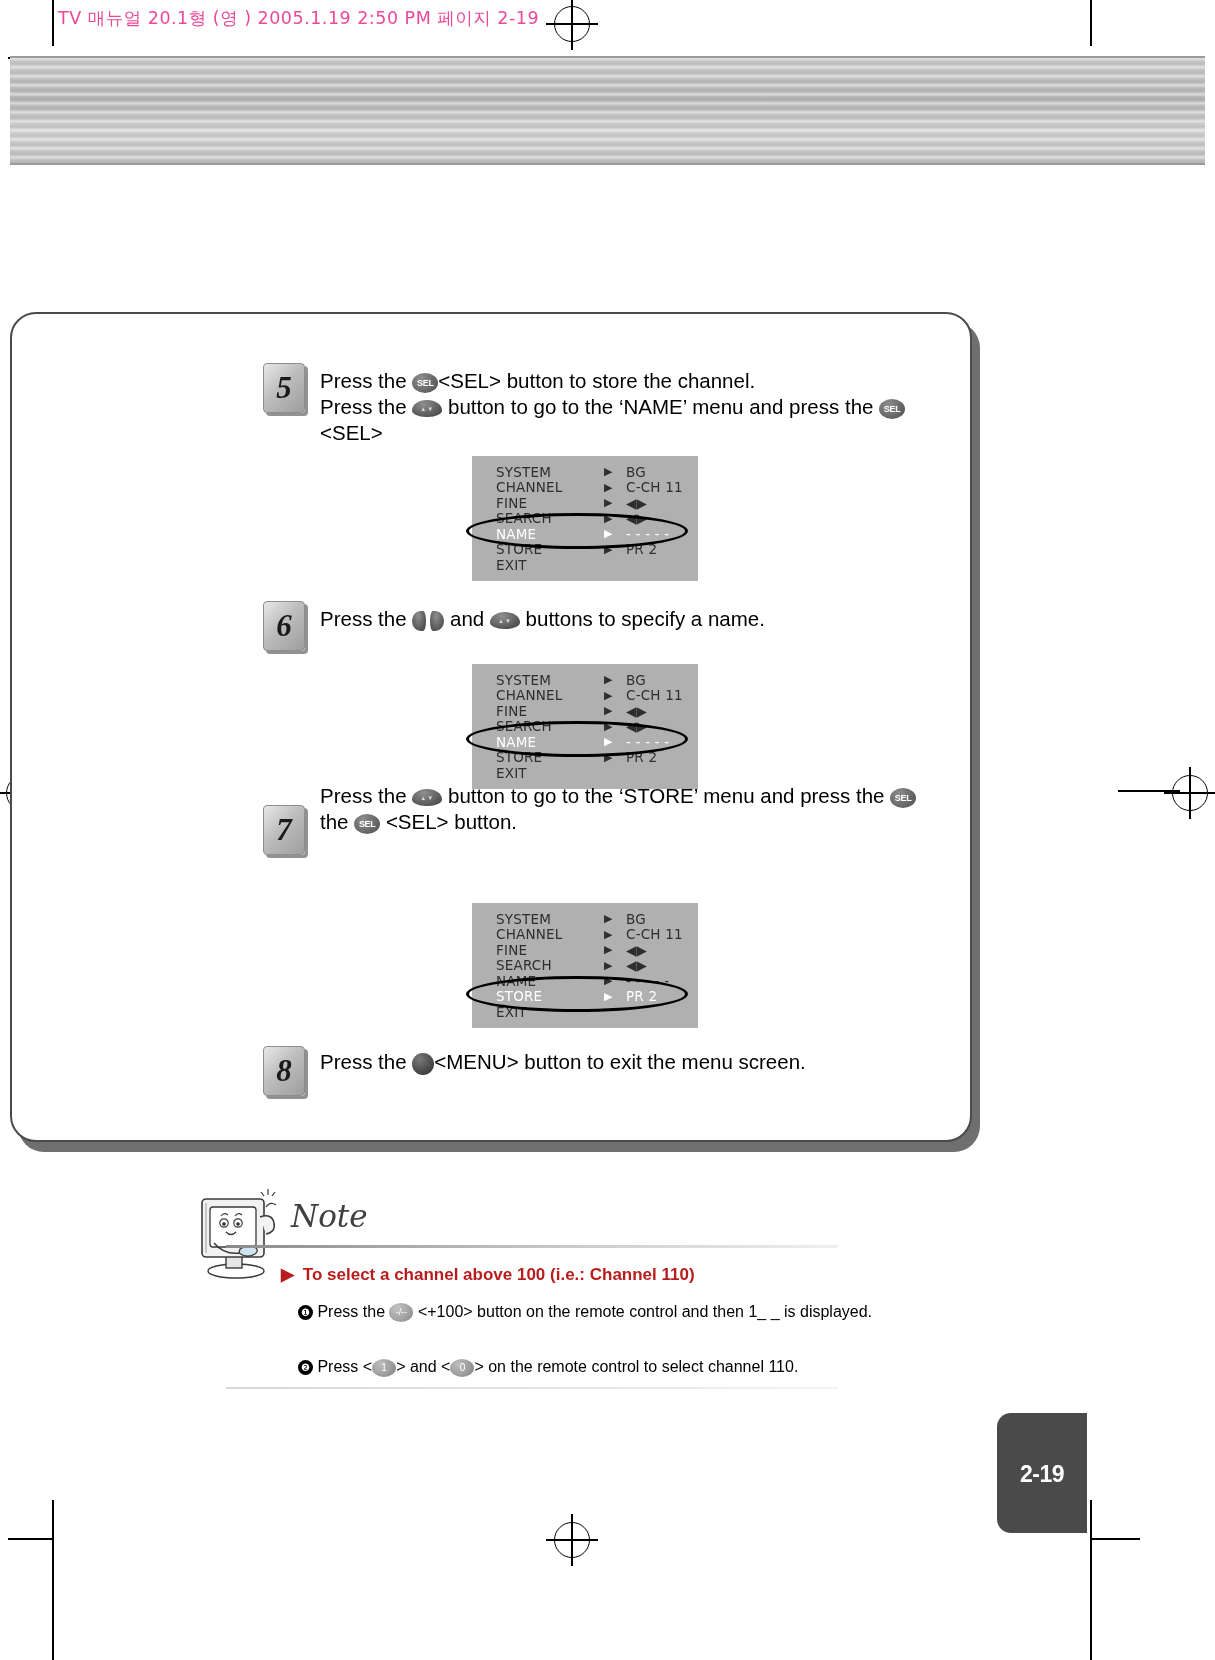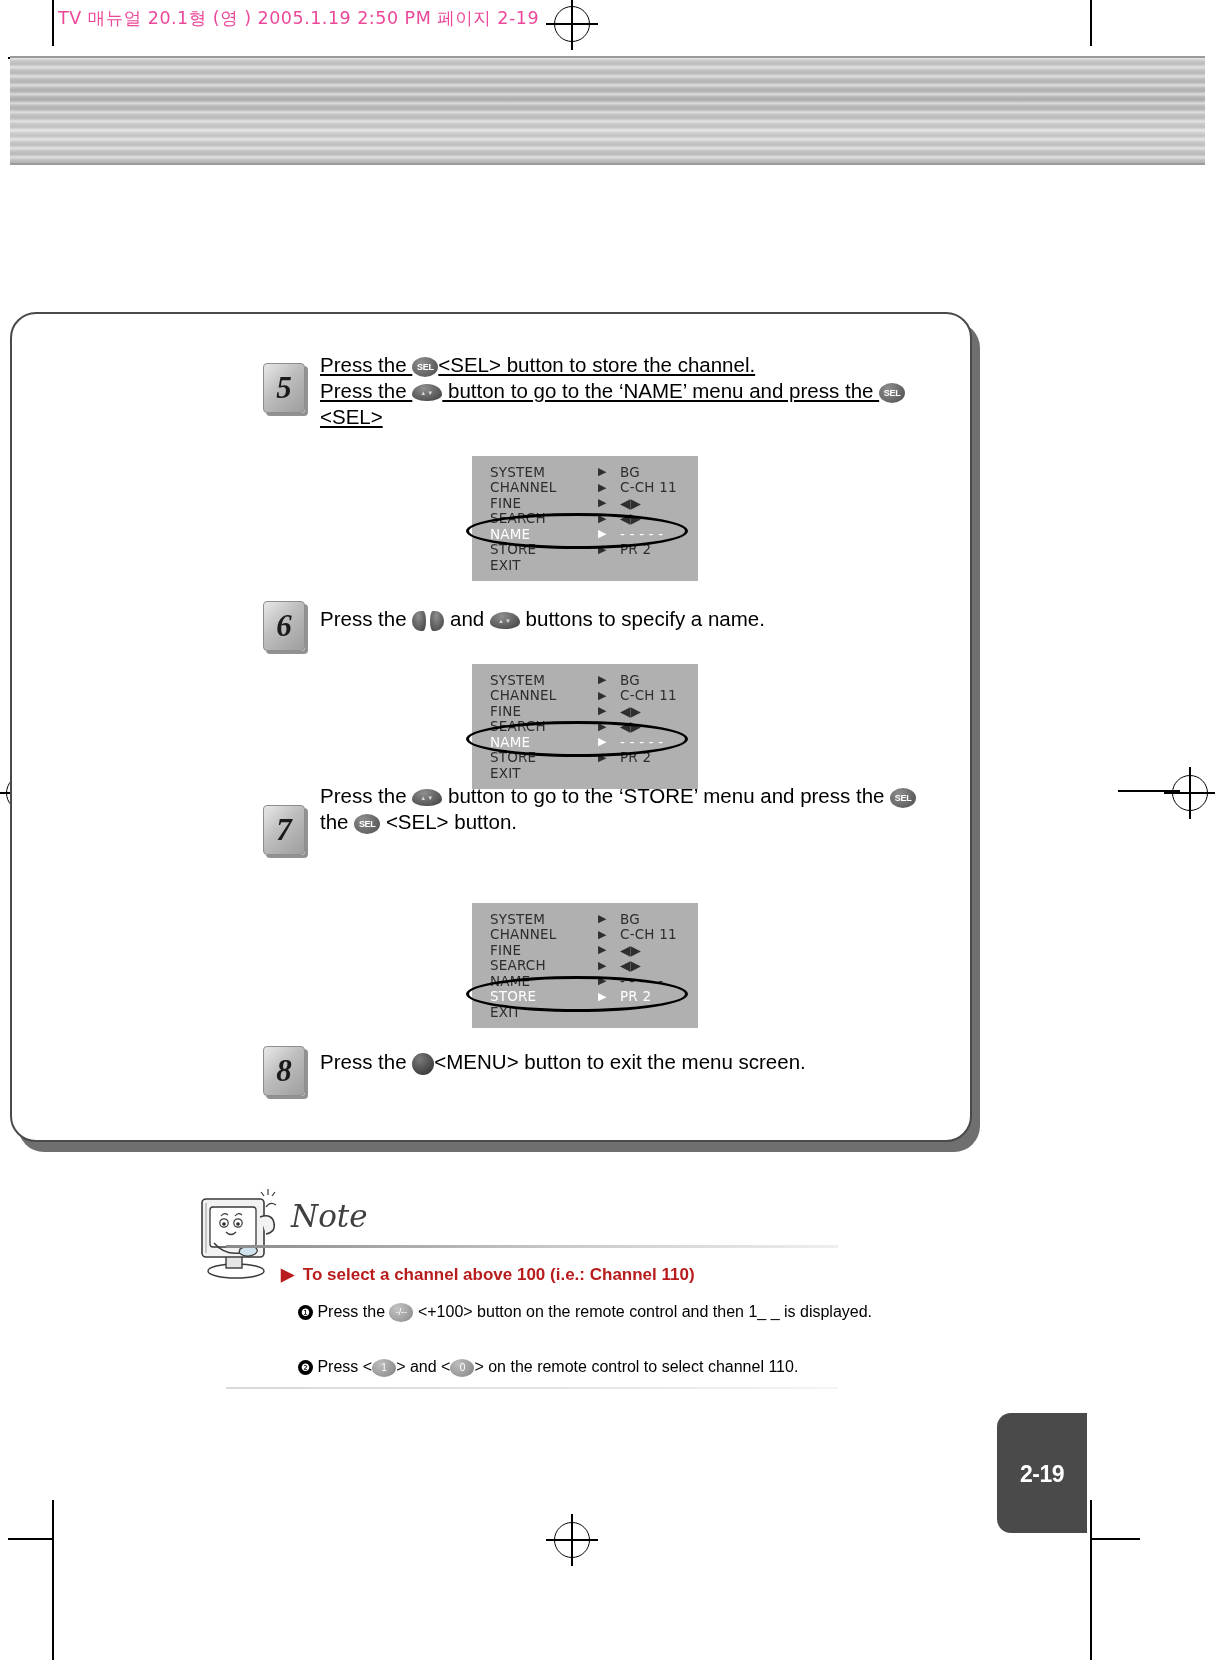--- a/index.html
+++ b/index.html
@@ -191,21 +191,21 @@
     font-size: 10px;
     line-height: 18px;
     text-align: center;
   }
 
   
   .osd {
     position: absolute;
     background: #b0b0b0;
     width: 226px;
-    padding: 8px 0 8px 0;
+    padding: 8px 0 8px 6px;
     box-sizing: border-box;
     font-family: "DejaVu Sans", sans-serif;
   }
   .osd-row {
     display: flex;
     align-items: center;
     height: 15.5px;
     font-size: 13.5px;
     color: #2e2e2e;
     padding-left: 18px;
@@ -310,21 +310,21 @@
 
 <div class="top-band-rule" style="top:56px;"></div>
 <div class="top-band"></div>
 <div class="top-band-rule" style="top:163px;"></div>
 
 <div class="panel-shadow"></div>
 <div class="panel"></div>
 
 <div class="step">
   <div class="step-badge" style="left:263px; top:363px;">5</div>
-  <div class="step-text" style="left:320px; top:352px; width:625px;text-decoration:underline;">
+  <div class="step-text" style="left:320px; top:368px; width:625px;">
     <div>
       Press the <span class="key key-sel">SEL</span><span>&lt;SEL&gt; button to store the channel.</span>
     </div>
     <div>
       Press the <span class="key key-updown"></span> button to go to the ‘NAME’ menu and press the <span class="key key-sel">SEL</span>&lt;SEL&gt;
     </div>
   </div>
 </div>
 
 <div class="osd" id="osd0" style="left:472px; top:456px;">

